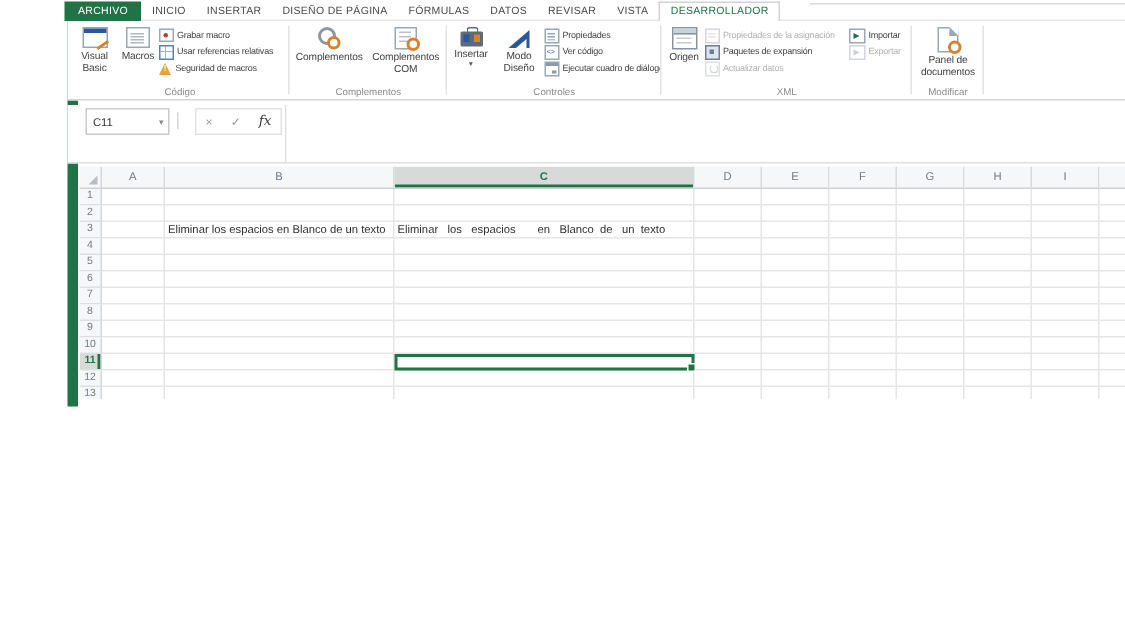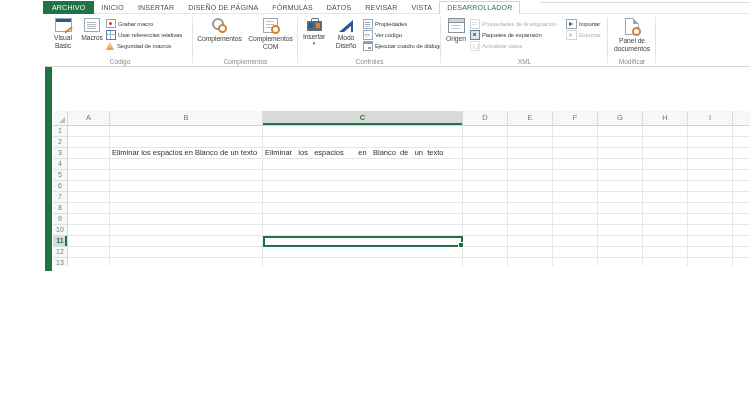--- a/index.html
+++ b/index.html
@@ -252,20 +252,34 @@
         </div>
       </div>
       <div class="glabel">Modificar</div>
     </div>
     <div class="gdiv" style="left:610px;"></div>
   </div>
 
   <div class="green-strip-thin"></div>
   <div class="green-strip-wide"></div>
 
+  <div class="fbar">
+    <div class="namebox">
+      <span class="nbtext">C11</span>
+      <span class="nb-arrow">▾</span>
+    </div>
+    <div class="nb-sep"></div>
+    <div class="fbtns">
+      <span class="fb-x">×</span>
+      <span class="fb-check">✓</span>
+      <span class="fb-fx">fx</span>
+    </div>
+    <div class="fdiv"></div>
+    <div class="finput"></div>
+  </div>
 
   <div id="grid">
       <div class="ghead">
         <div class="gcorner"></div>
         <div class="gcol" style="width: 42px;">A</div>
         <div class="gcol" style="width: 153px;">B</div>
         <div class="gcol sel" style="width: 200px;">C</div>
         <div class="gcol" style="width: 45px;">D</div>
         <div class="gcol" style="width: 45px;">E</div>
         <div class="gcol" style="width: 45px;">F</div>

